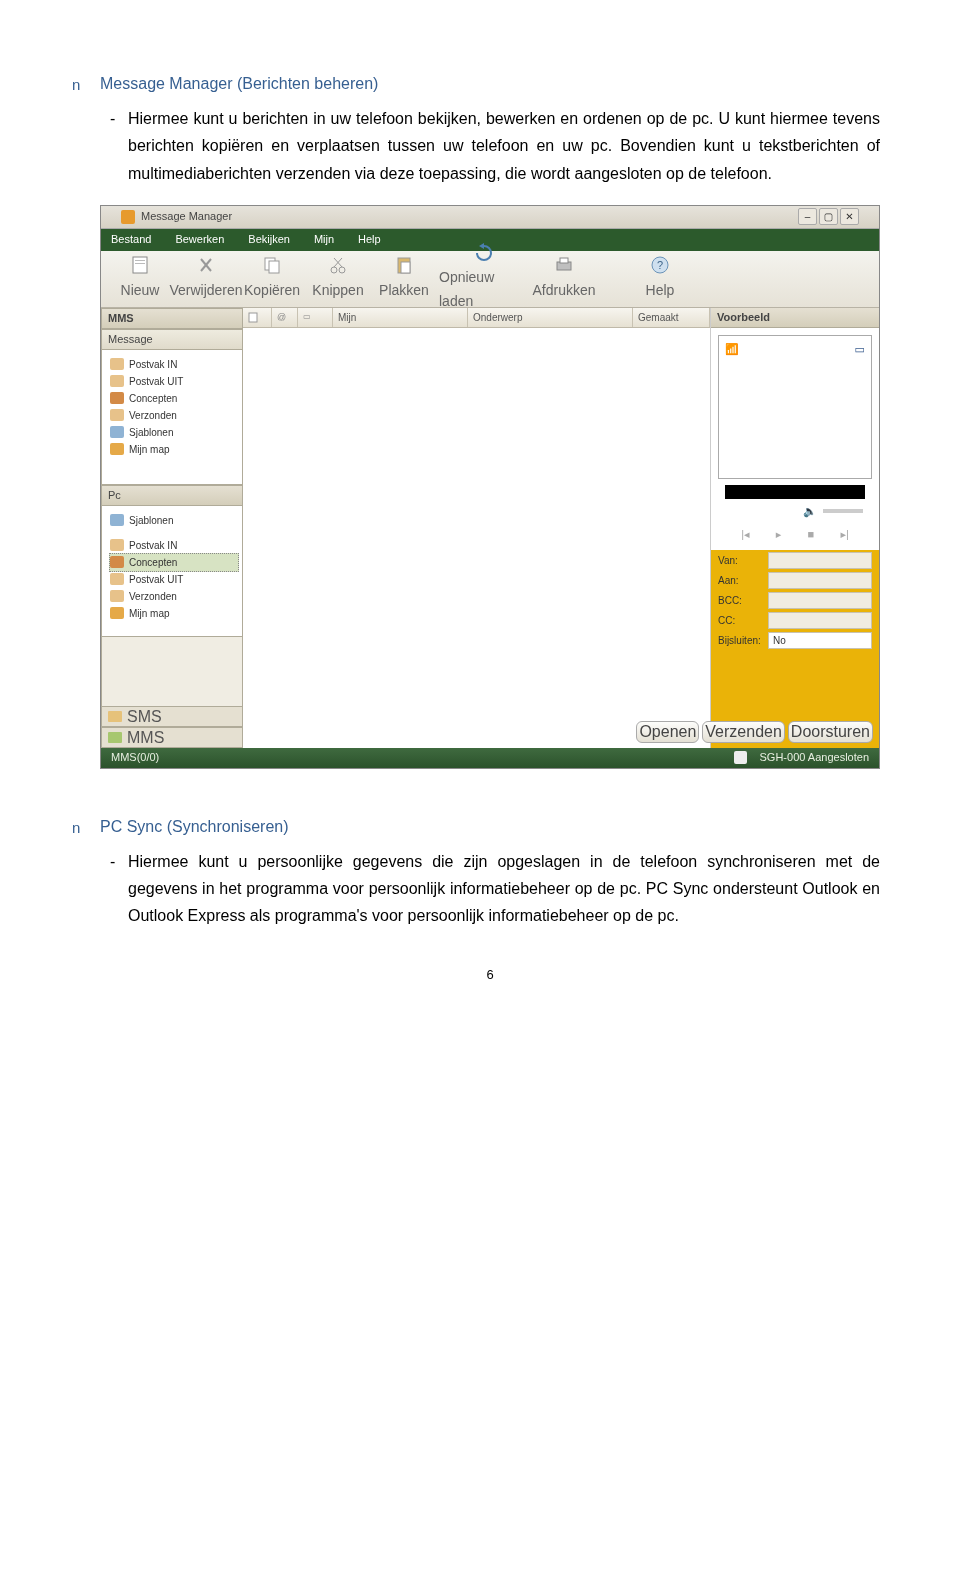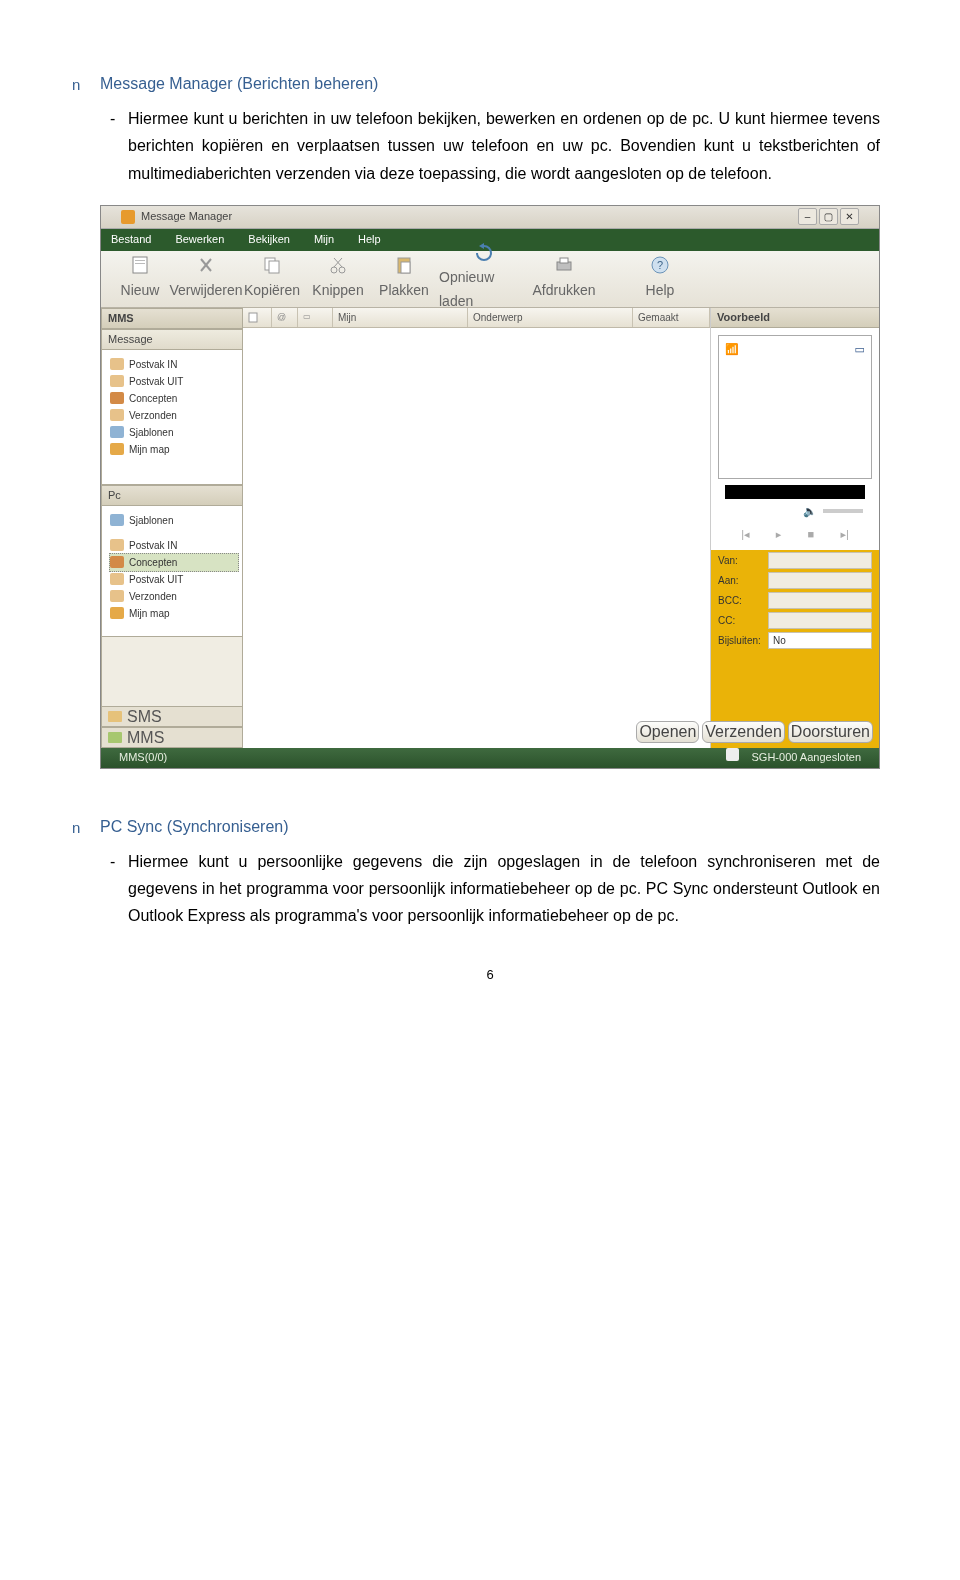--- a/index.html
+++ b/index.html
@@ -51,22 +51,22 @@
   .ctrlbar{height:14px;background:#000;margin:6px 7px 0 7px;position:relative}
   .volrow{display:flex;align-items:center;justify-content:flex-end;gap:6px;padding:3px 9px;color:#888}
   .playrow{display:flex;justify-content:space-around;padding:2px 10px 6px 10px;color:#aaa;font-size:11px}
   .fields{padding:2px 7px;display:flex;flex-direction:column;gap:3px}
   .frow{display:flex;align-items:center;gap:4px}
   .frow .fl{width:46px;font-size:10px;color:#333}
   .frow .fi{flex:1;height:15px;background:#f0ece1;border:1px solid #c8c2b0}
   .rspacer{flex:1}
   .rbtns{display:flex;gap:3px;justify-content:flex-end;padding:5px 6px}
   .rbtn{border:1px solid #aaa;background:linear-gradient(#fdfdfb,#e4e0d4);height:20px;padding:0 2px;display:flex;align-items:center;font-size:16px;color:#444;border-radius:6px}
-  .status{background:linear-gradient(#3f6a3f,#2b522b);height:20px;display:flex;align-items:center;justify-content:space-between;padding:0 18px;color:#e8efe1;font-size:11px}
-  .status .conn{display:flex;gap:13px}
+  .status{background:linear-gradient(#3f6a3f,#2b522b);height:20px;display:flex;align-items:center;justify-content:space-between;padding:0 10px;color:#e8efe1;font-size:11px}
+  .status .conn{display:flex;align-items:center;gap:13px}
   .sico{width:13px;height:13px;background:#eee;border-radius:2px}
   
   svg{display:block}
 </style>
 </head>
 <body>
 
 <div class="page">
 
   <div class="bullet-n">

